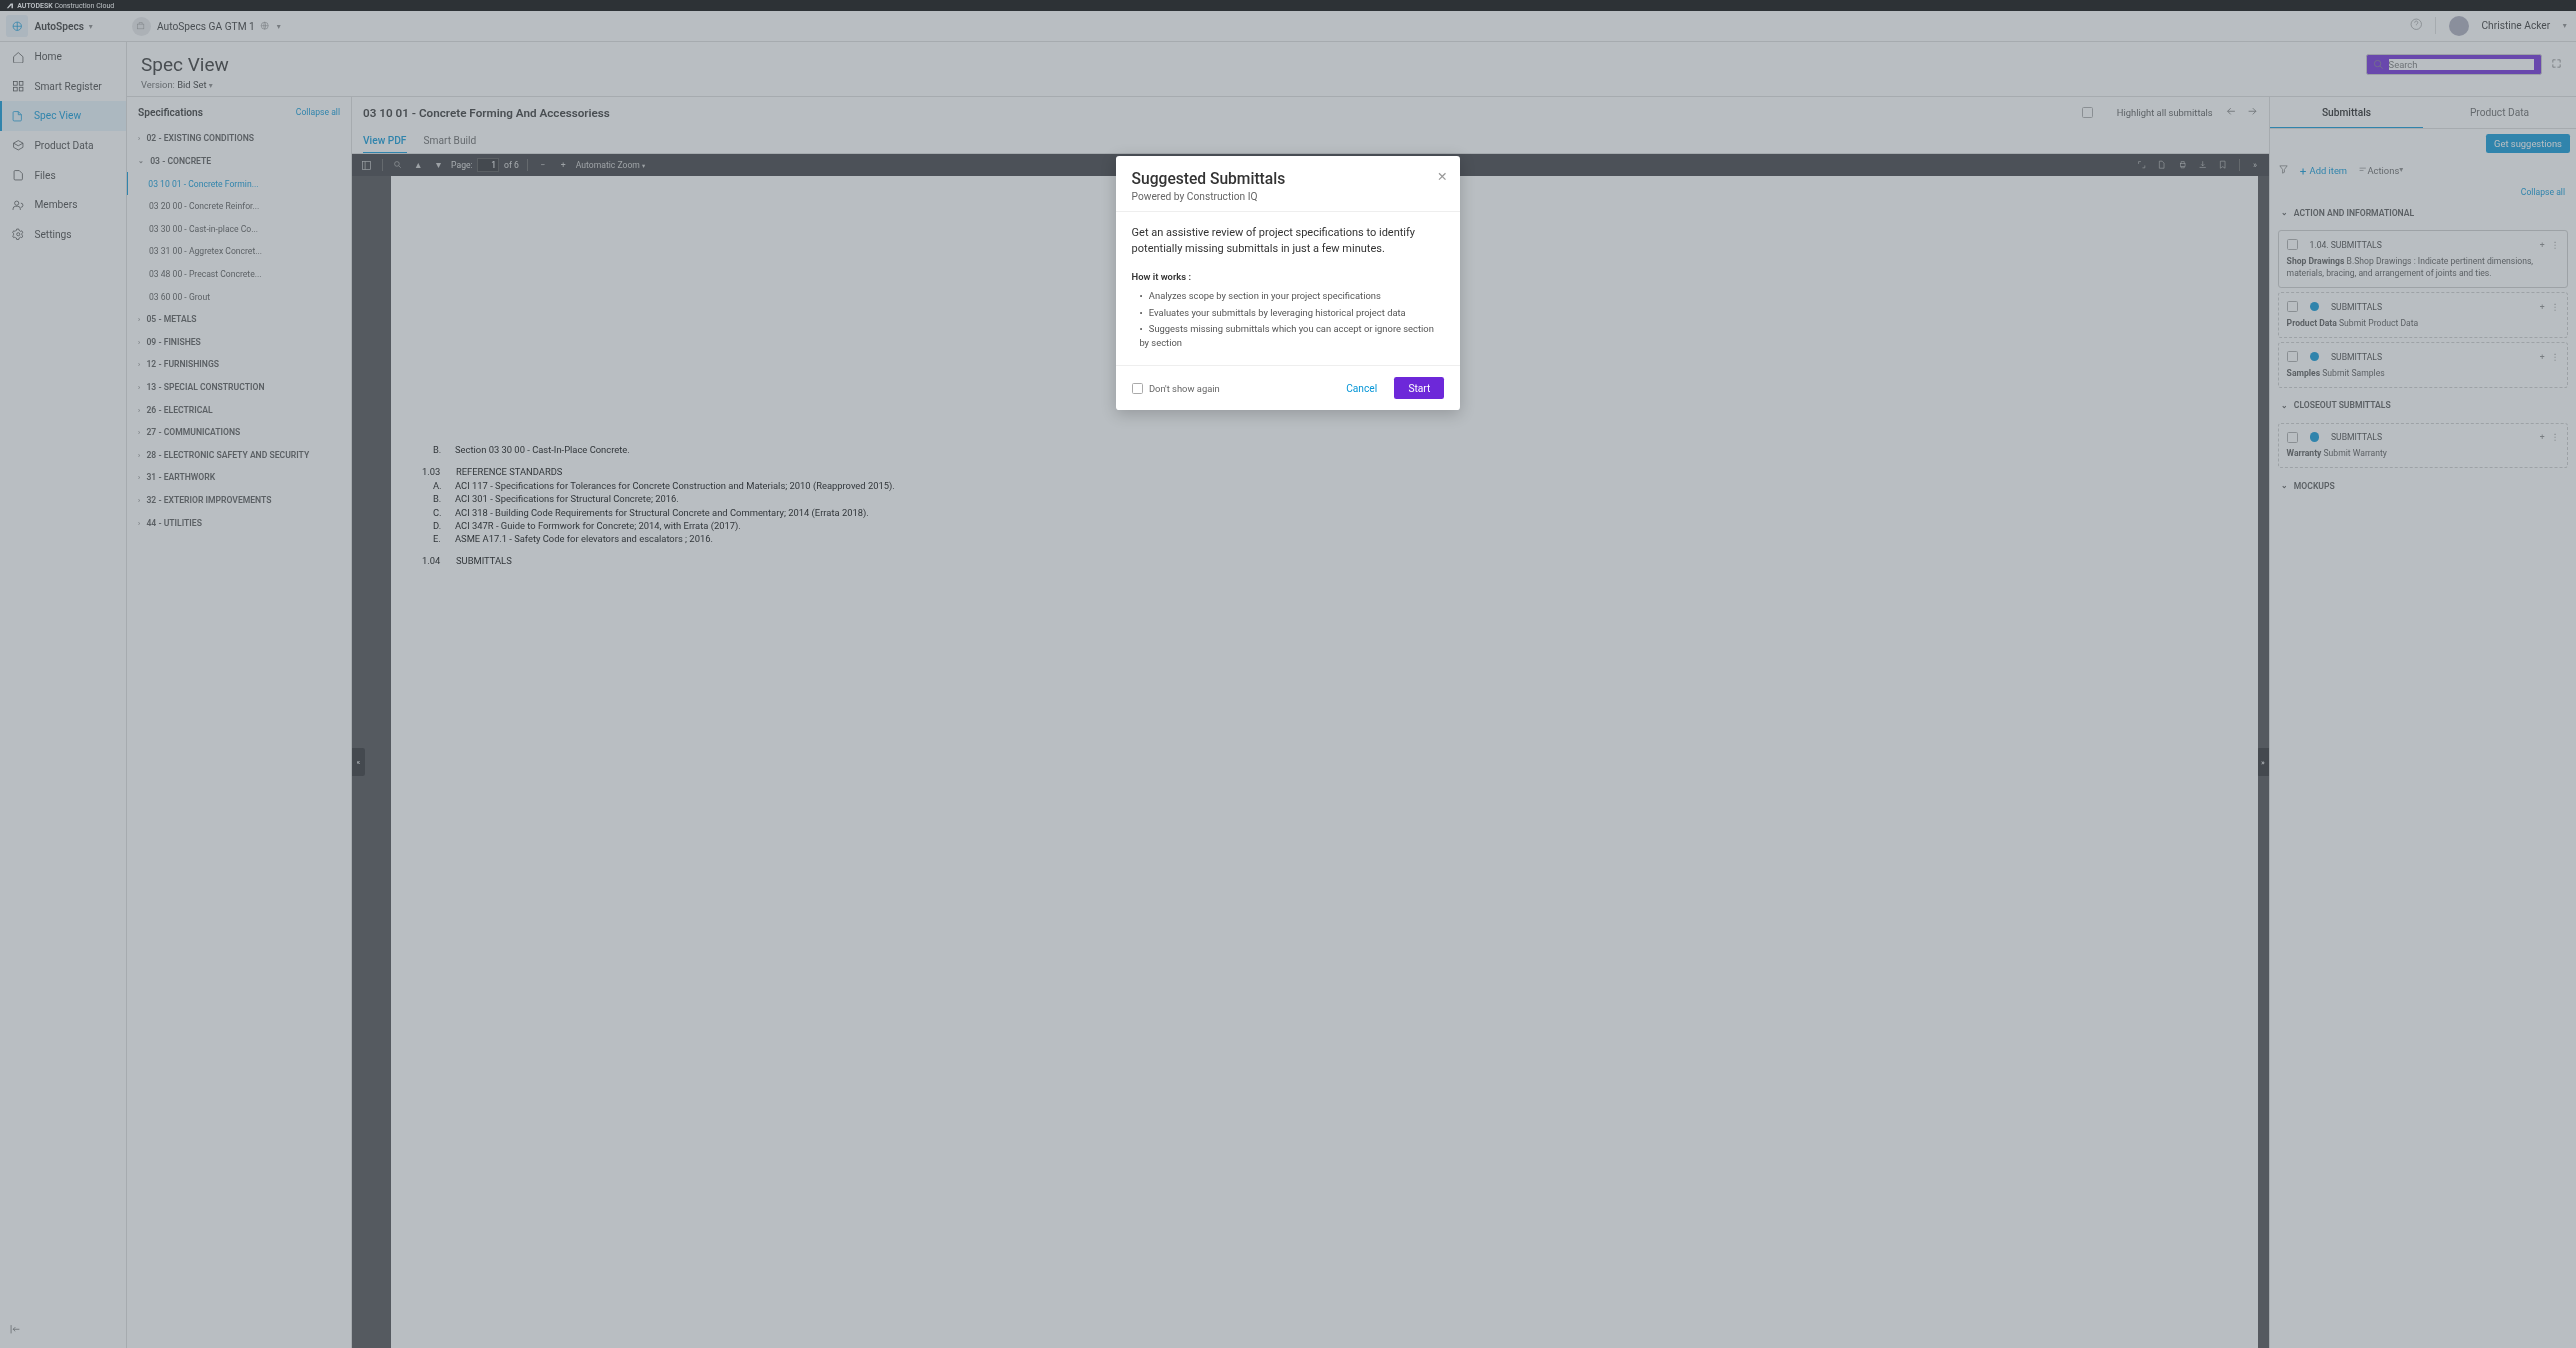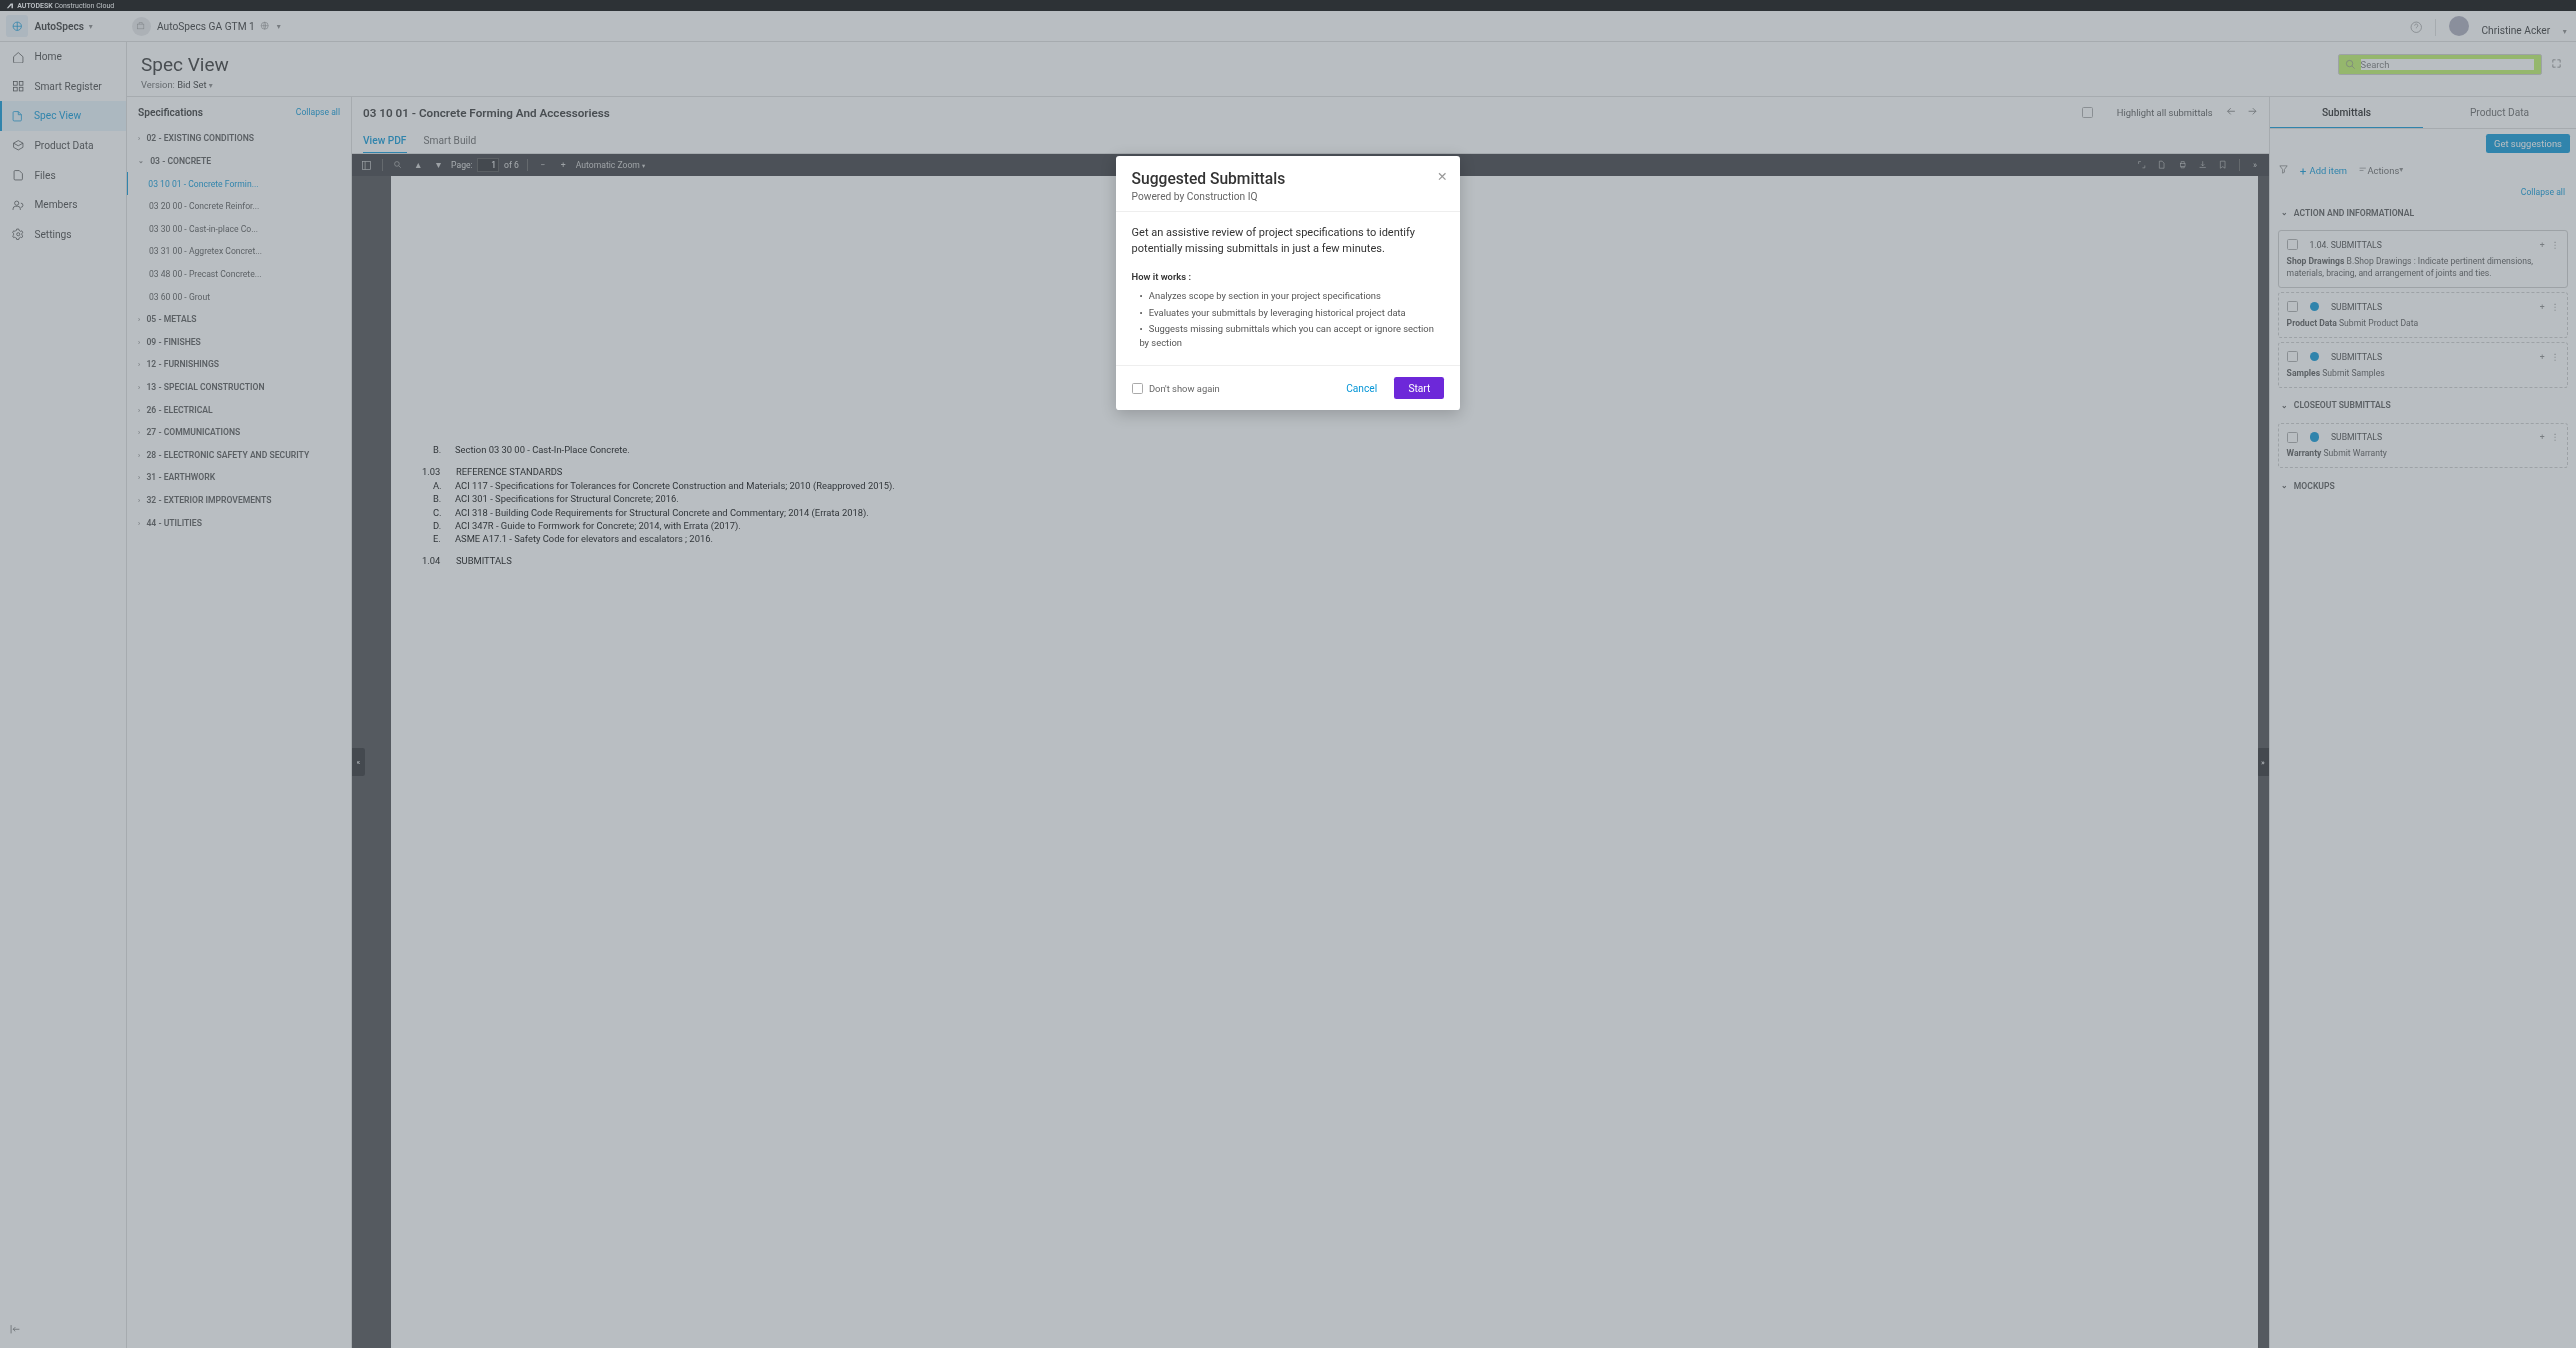--- a/index.html
+++ b/index.html
@@ -6,36 +6,36 @@
 body{background:#f5f5f5;overflow:hidden;width:100%;height:100vh;position:relative}
 .top-black{background:#000;color:#fff;height:11px;display:flex;align-items:center;padding:0 6.3px;font-size:7px}
 .top-black svg{width:7.8px;height:7.8px;margin-right:3.1px}
 .header{background:#fff;height:31px;display:flex;align-items:center;border-bottom:0.8px solid #ddd}
 .app-badge{width:22px;height:22px;background:#e8f0f7;border-radius:3.1px;display:flex;align-items:center;justify-content:center;margin:0 6.3px;color:#0696d7}
 .app-name{font-size:10.2px;font-weight:600;color:#333;margin-right:4.7px}
 .chev{color:#888;font-size:7.8px}
 .proj-box{margin-left:39px;display:flex;align-items:center}
 .proj-badge{width:19px;height:19px;background:#e8e8ea;border-radius:50%;display:flex;align-items:center;justify-content:center;margin-right:6.3px;color:#999}
 .proj-name{font-size:10.2px;color:#333;margin-right:4.7px}
-.header-right{margin-left:auto;display:flex;align-items:flex-end;padding-right:9.4px;gap:12.5px}
+.header-right{margin-left:auto;display:flex;align-items:center;padding-right:9.4px;gap:12.5px}
 .help-icon{color:#999;font-size:11px}
 .divider-v{width:0.8px;height:17px;background:#ddd}
 .avatar{width:20.3px;height:20.3px;border-radius:50%;background:#aab}
 .user-name{font-size:10.2px;color:#333}
 .layout{display:flex;height:calc(100vh - 42px)}
 .sidebar-main{width:127px;background:#fff;border-right:0.8px solid #ddd;display:flex;flex-direction:column}
 .nav-item{display:flex;align-items:center;padding:7.8px 11px;font-size:10.2px;color:#444;cursor:pointer;gap:9.4px}
 .nav-item.active{color:#0696d7;background:#e8f4fb;border-left:2.3px solid #0696d7;padding-left:8.6px}
 .nav-icon{width:14px;height:14px;display:flex;align-items:center;justify-content:center}
 .collapse-btn{margin-top:auto;padding:9.4px;color:#666}
 .content{flex:1;display:flex;flex-direction:column;min-width:0}
 .page-head{background:#fff;padding:11px 14px 6.3px;border-bottom:0.8px solid #ddd}
 .page-title-row{display:flex;align-items:center}
 .page-title{font-size:19px;font-weight:400;color:#333}
-.search-box{margin-left:auto;display:flex;align-items:flex-start;border:0.8px solid #ccc;border-radius:2.3px;padding:3.9px 6.3px;width:204px;background:#bef264}
+.search-box{margin-left:auto;display:flex;align-items:flex-start;border:0.8px solid #ccc;border-radius:2.3px;padding:3.9px 6.3px;width:176px;background:#6d28d9}
 .search-box input{border:none;outline:none;font-size:9.4px;flex:1;margin-left:4.7px}
 .expand-ic{margin-left:9.4px;color:#666}
 .version-row{font-size:9.4px;color:#666;margin-top:3.1px}
 .version-val{color:#333}
 .main-row{flex:1;display:flex;min-height:0}
 .specs-panel{width:225px;background:#fff;border-right:0.8px solid #ddd;display:flex;flex-direction:column}
 .specs-head{display:flex;align-items:flex-start;padding:9.4px 11px;font-size:10.2px;font-weight:600;color:#333}
 .collapse-all{margin-left:auto;font-size:8.6px;color:#0696d7;font-weight:400;cursor:pointer}
 .spec-group{padding:6.3px 11px;font-size:8.6px;color:#555;display:flex;align-items:center;gap:6.3px;cursor:pointer;font-weight:600}
 .spec-group .arr{font-size:7px;color:#888}

